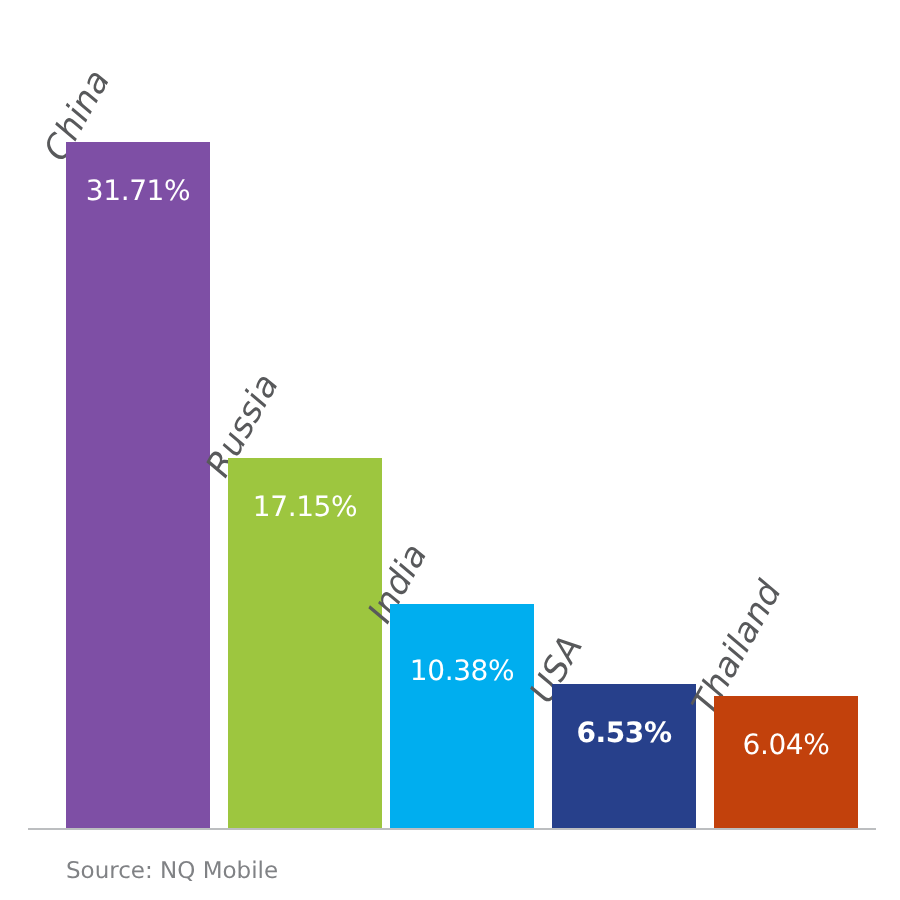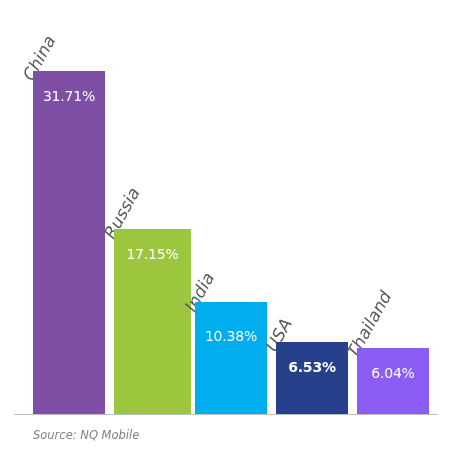--- a/index.html
+++ b/index.html
@@ -60,21 +60,20 @@
     width: 424px;
     height: 1px;
     background: #bcbec0;
   }
   #source-note {
     position: absolute;
     left: 33px;
     top: 428px;
     color: #808285;
     font-size: 11.5px;
-    font-style: italic;
     font-family: "DejaVu Sans", "Liberation Sans", sans-serif;
     white-space: nowrap;
   }
 </style>
 </head>
 <body>
 
 <div id="chart-root">
 
   <div id="plot-area">
@@ -93,21 +92,21 @@
     <div class="bar" style="left:195px; top:302px; width:72px; height:113px; background:#00AEEF;">
       <div class="bar-value" style="top:26px;">10.38%</div>
     </div>
 
     <div class="cat-label" style="left:279px; top:335px;">USA</div>
     <div class="bar" style="left:276px; top:342px; width:72px; height:73px; background:#27408B;">
       <div class="bar-value" style="top:17px;font-weight:bold;">6.53%</div>
     </div>
 
     <div class="cat-label" style="left:360px; top:341px;">Thailand</div>
-    <div class="bar" style="left:357px; top:348px; width:72px; height:67px; background:#8b5cf6;">
+    <div class="bar" style="left:357px; top:348px; width:72px; height:67px; background:#c2410c;">
       <div class="bar-value" style="top:17px;">6.04%</div>
     </div>
 
     <div id="baseline"></div>
   </div>
 
   <div id="source-note">Source: NQ Mobile</div>
 
 </div>
 

